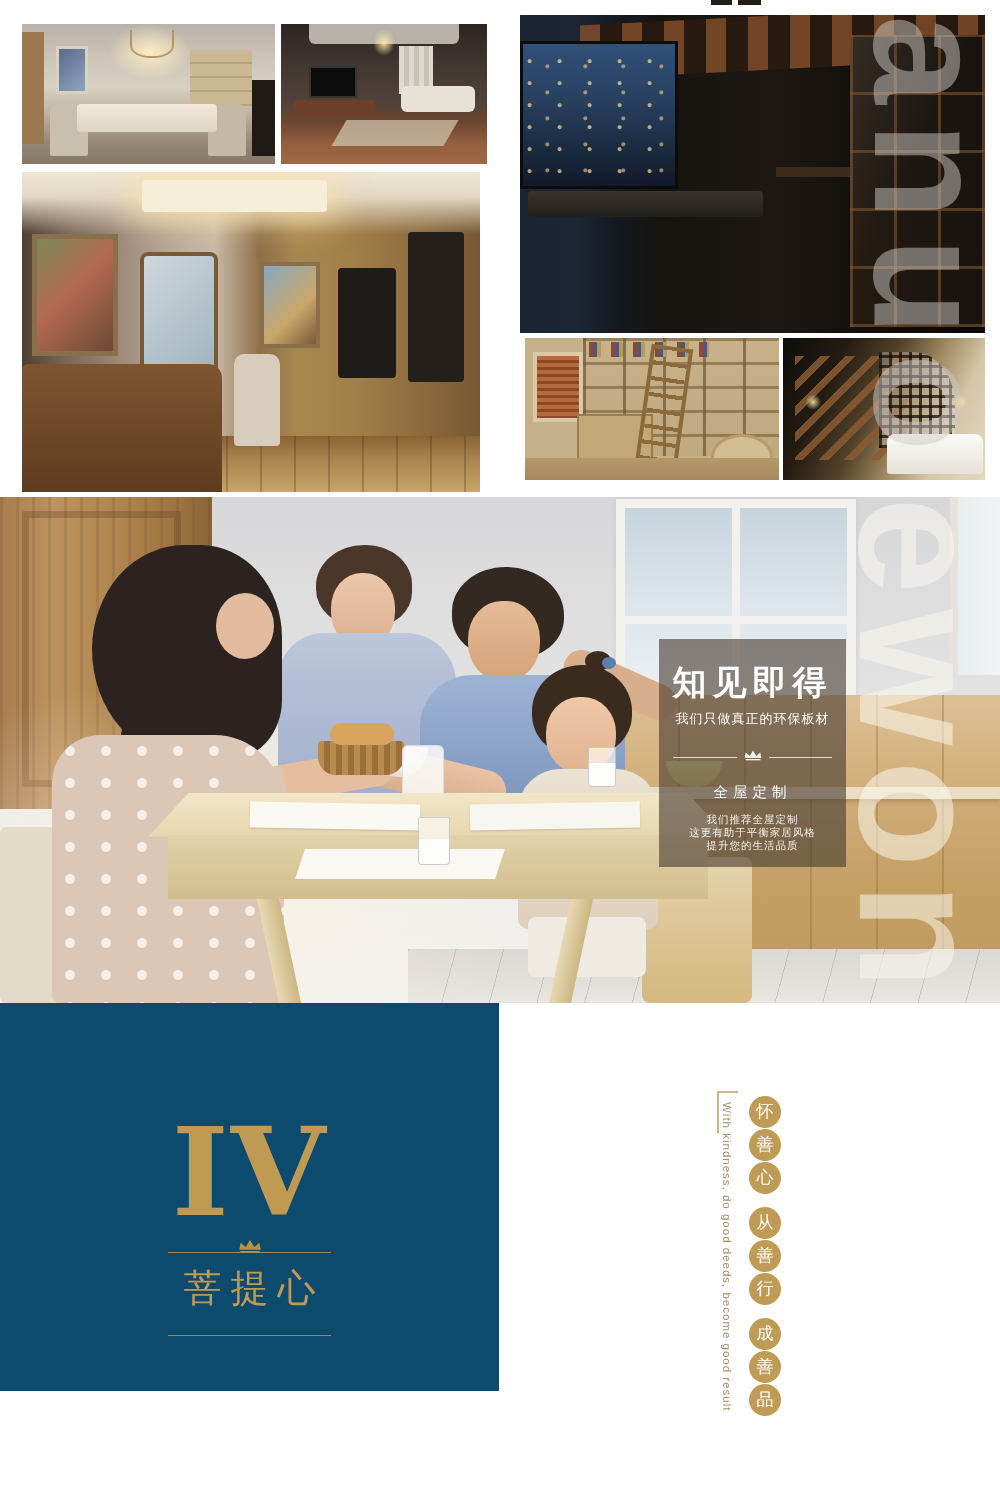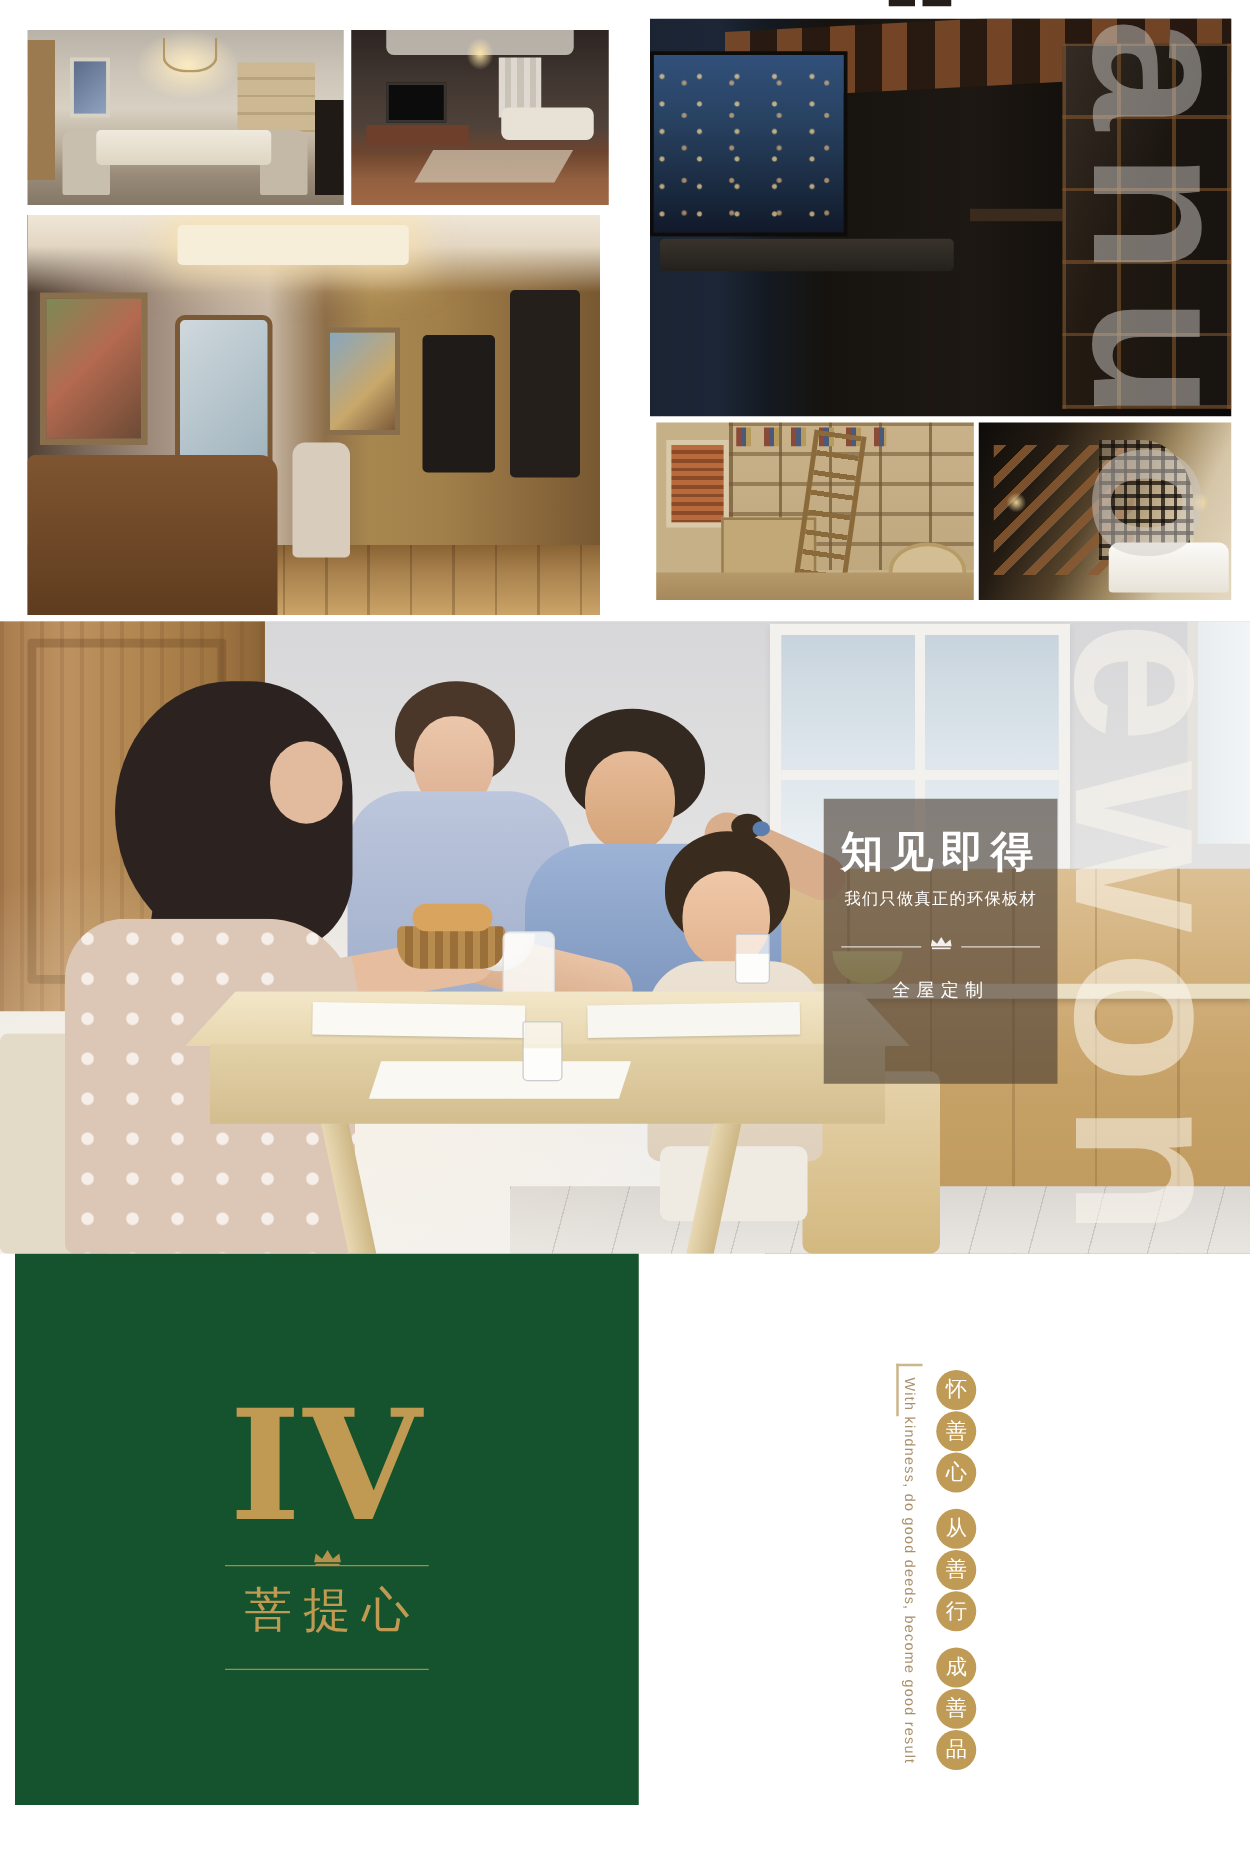--- a/index.html
+++ b/index.html
@@ -151,21 +151,21 @@
   
   .panel{left:659px;top:639px;width:187px;height:228px;background:rgba(72,60,50,.62);color:#fff;text-align:center;z-index:5;}
   .panel-title{margin-top:25px;font-family:"DejaVu Serif",serif;font-weight:600;font-size:34px;letter-spacing:6px;line-height:1.1;}
   .panel-sub{margin-top:9px;font-size:13px;letter-spacing:1px;}
   .panel-div{margin:20px 14px 0;display:flex;align-items:center;gap:6px;}
   .panel-div .line{flex:1;height:1px;background:rgba(255,255,255,.75);}
   .panel-sec{margin-top:17px;font-size:14.5px;letter-spacing:5px;}
   .panel-lines{margin-top:11px;font-size:10.5px;line-height:13px;color:rgba(255,255,255,.9);letter-spacing:1px;}
 
   
-  .block{left:12px;top:1003px;width:499px;height:441px;background:#14532d;color:#c09a52;}
+  .block{left:0;top:1003px;width:499px;height:388px;background:#0c4a6e;color:#c09a52;}
   .ch-num{position:absolute;left:0;right:0;top:108px;text-align:center;font-family:"DejaVu Serif",serif;
       font-weight:bold;font-size:122px;line-height:1;letter-spacing:2px;}
   .ch-div{position:absolute;left:168px;width:163px;border-top:1px solid #a8874a;}
   .ch-div1{top:249px;} .ch-div2{top:332px;}
   .ch-crown{position:absolute;left:50%;top:-14px;transform:translateX(-50%);}
   .ch-cn{position:absolute;left:0;right:0;top:260px;text-align:center;font-family:"DejaVu Serif",serif;
       font-size:38px;letter-spacing:9px;text-indent:9px;}
   .ch-en{position:absolute;left:0;right:0;top:309px;text-align:center;font-family:"DejaVu Serif",serif;
       font-weight:bold;font-size:18px;letter-spacing:3.5px;}
   .ch-mcn{position:absolute;left:0;right:0;top:349px;text-align:center;font-size:19px;letter-spacing:2px;}
@@ -312,20 +312,25 @@
       <span class="line"></span>
       <span>
         <svg width="20" height="13" viewBox="0 0 24 14">
             <path d="M2 10 L3.2 3.5 L8 7.5 L12 1 L16 7.5 L20.8 3.5 L22 10 Z" fill="rgba(255,255,255,.9)"></path>
             <rect x="3" y="11.2" width="18" height="1.6" fill="rgba(255,255,255,.9)"></rect>
           </svg>
       </span>
       <span class="line"></span>
     </div>
     <div class="panel-sec">全屋定制</div>
+    <div class="panel-lines">
+      <div>我们推荐全屋定制</div>
+      <div>这更有助于平衡家居风格</div>
+      <div>提升您的生活品质</div>
+    </div>
   </div>
 
   <div class="abs block">
     <div class="ch-num">IV</div>
     <div class="ch-div ch-div1">
       <span class="ch-crown">
         <svg width="26" height="15" viewBox="0 0 24 14">
             <path d="M2 10 L3.2 3.5 L8 7.5 L12 1 L16 7.5 L20.8 3.5 L22 10 Z" fill="#b5914c"></path>
             <rect x="3" y="11.2" width="18" height="1.6" fill="#b5914c"></rect>
           </svg>

